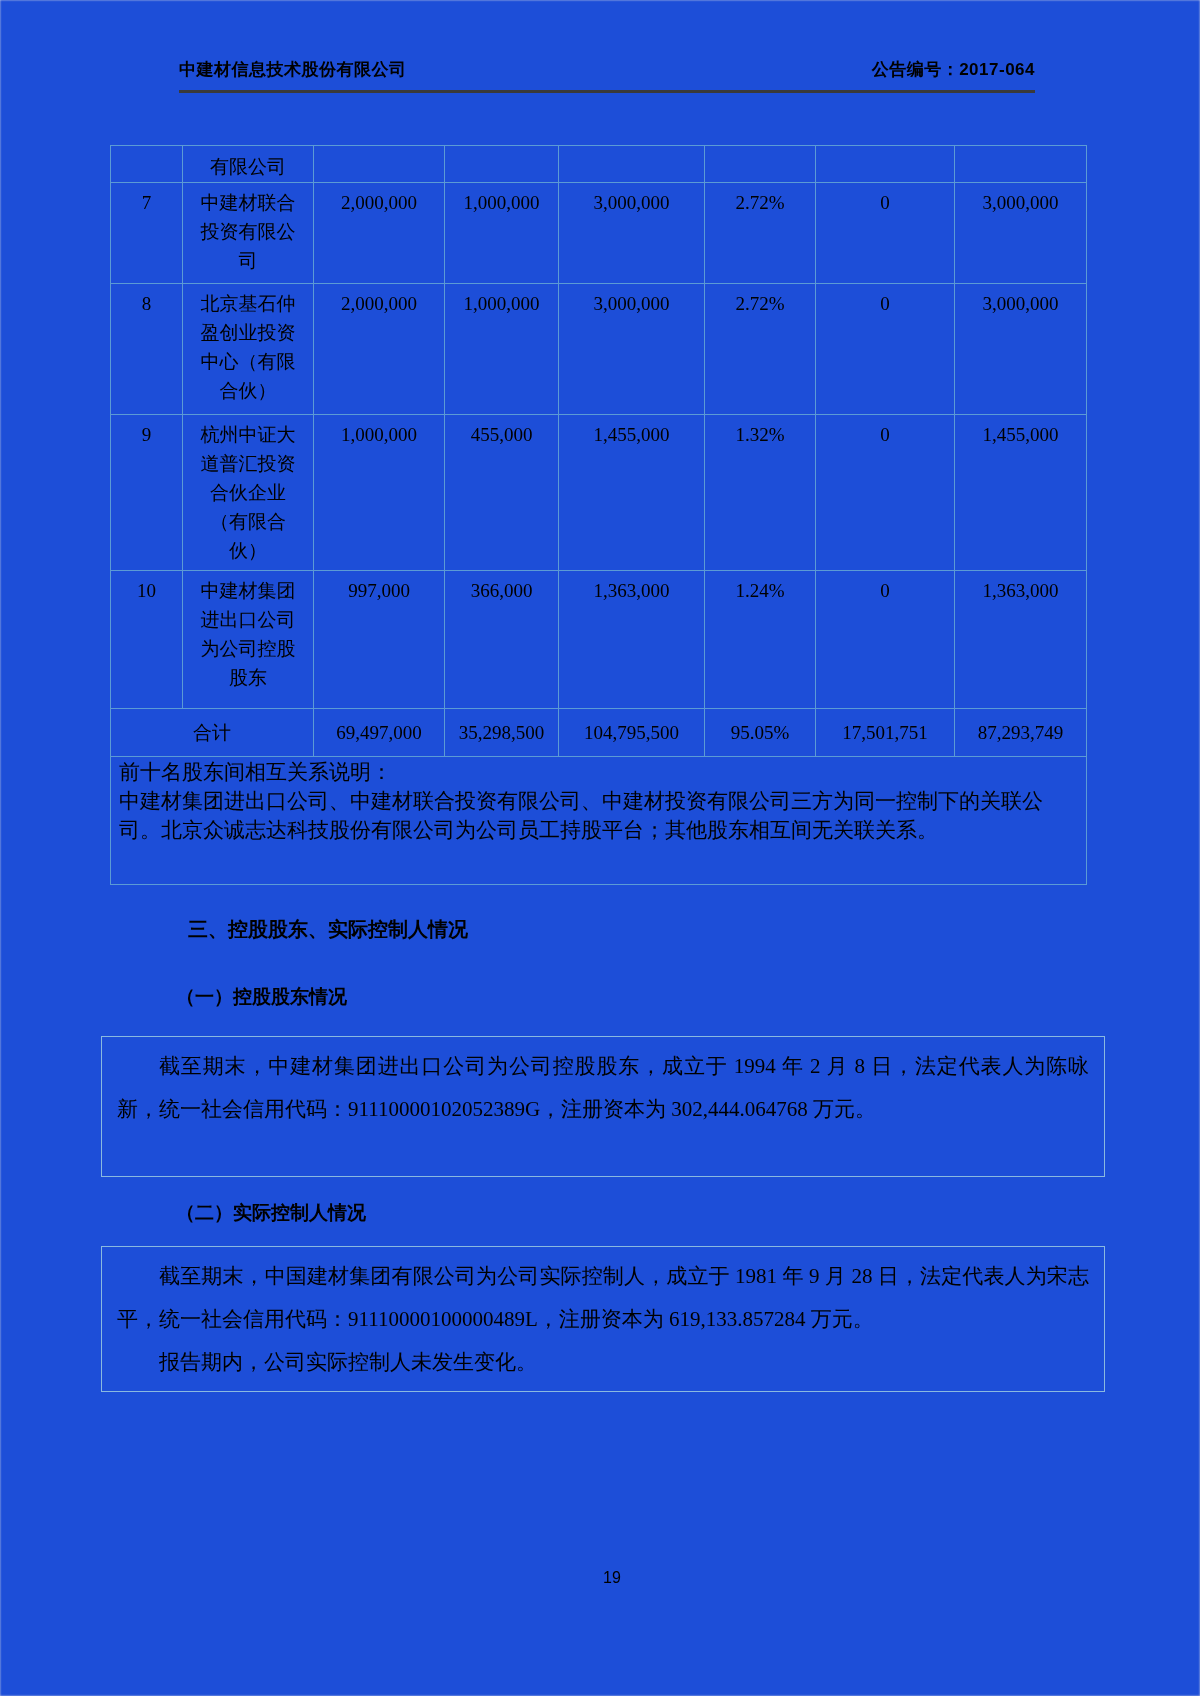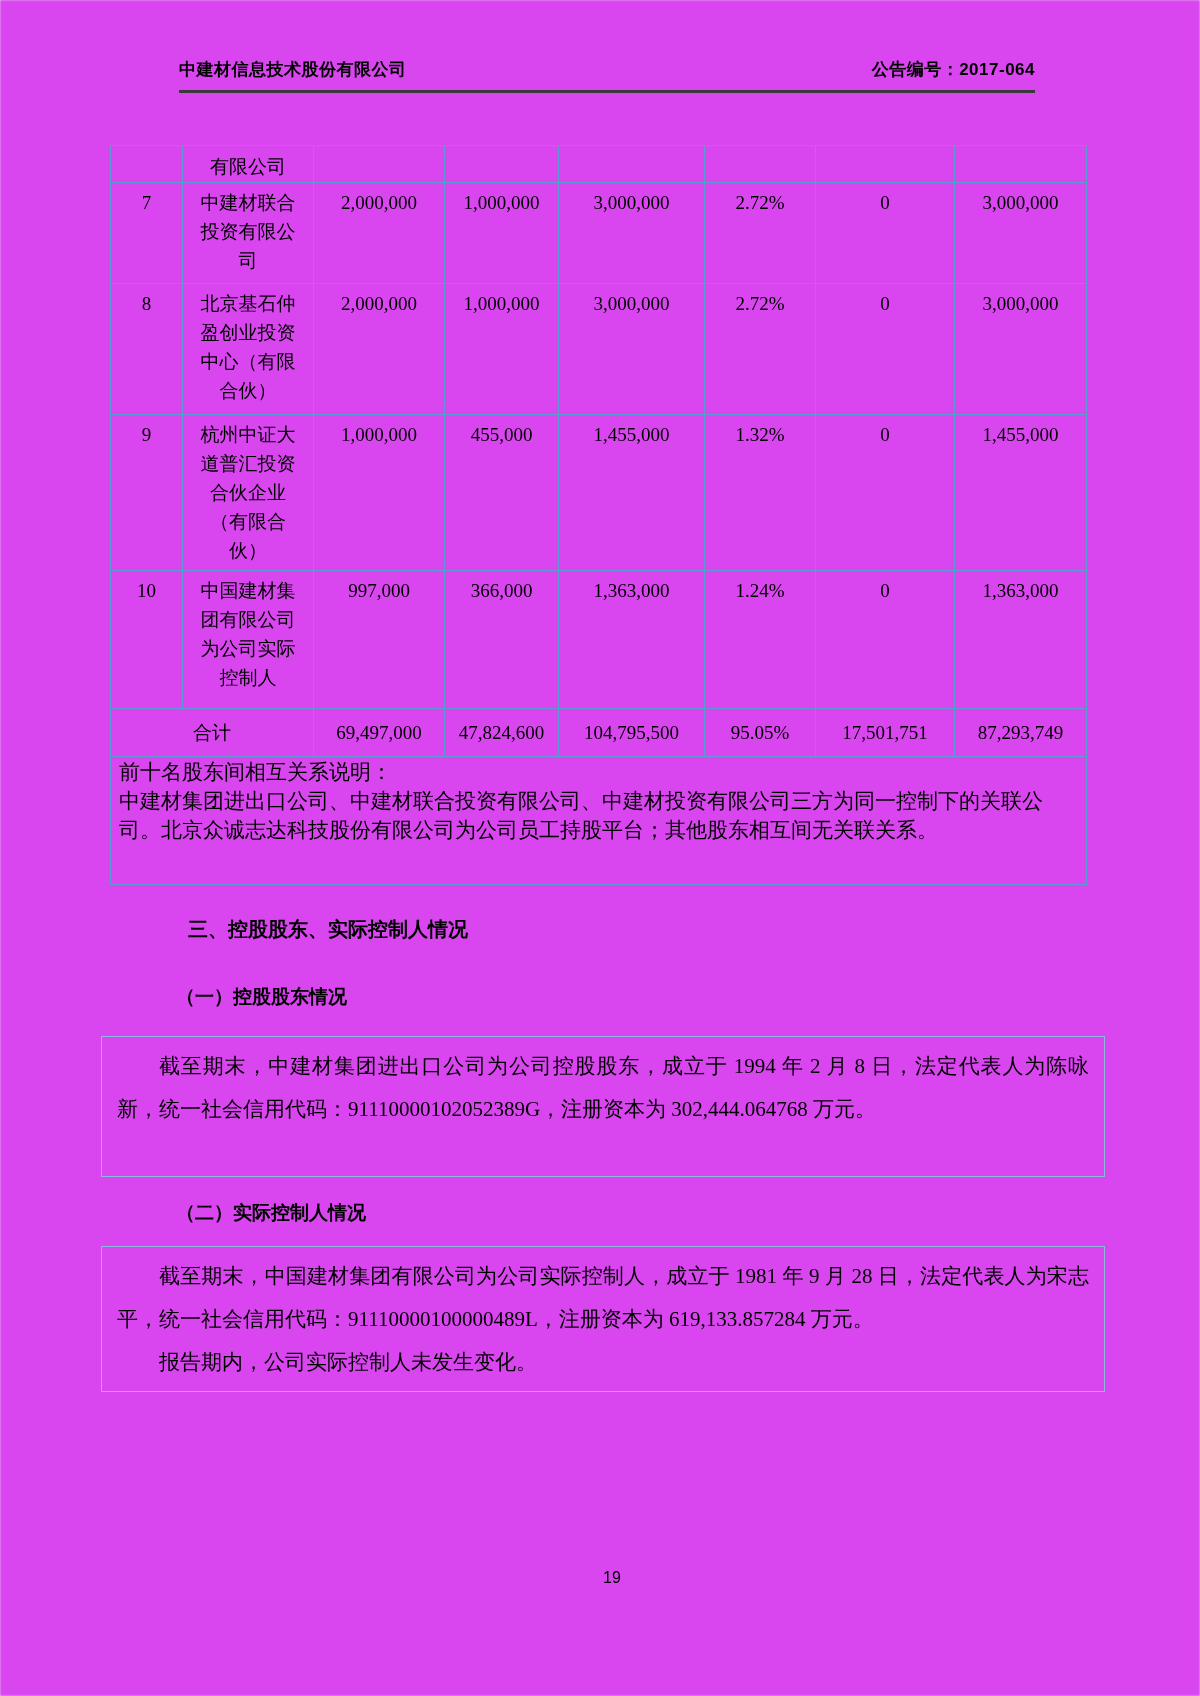--- a/index.html
+++ b/index.html
@@ -5,21 +5,21 @@
   html,body { margin:0; padding:0; }
   body {
     width:1200px; height:1696px;
     background:#ffffff;
     position:relative;
     font-family:"Liberation Serif", serif;
     color:#000;
   }
   .page {
     position:absolute; inset:0;
-    background:#d946ef;
+    background:#1d4ed8;
     box-shadow: inset 0 0 2px #e8e8e8;
   }
 
   
   .doc-header {
     position:absolute; left:179px; top:58px; width:856px;
     display:flex; justify-content:space-between; align-items:flex-end;
     padding-bottom:9px;
     border-bottom:3px solid #3a3a3a;
     font-family:"Liberation Sans", sans-serif;
@@ -150,32 +150,32 @@
         <td class="name-cell">杭州中证大道普汇投资合伙企业（有限合伙）</td>
         <td>1,000,000</td>
         <td>455,000</td>
         <td>1,455,000</td>
         <td>1.32%</td>
         <td>0</td>
         <td>1,455,000</td>
       </tr>
       <tr class="r10">
         <td>10</td>
-        <td class="name-cell">中国建材集团有限公司为公司实际控制人</td>
+        <td class="name-cell">中建材集团进出口公司为公司控股股东</td>
         <td>997,000</td>
         <td>366,000</td>
         <td>1,363,000</td>
         <td>1.24%</td>
         <td>0</td>
         <td>1,363,000</td>
       </tr>
       <tr class="row-total">
         <td colspan="2">合计</td>
         <td>69,497,000</td>
-        <td>47,824,600</td>
+        <td>35,298,500</td>
         <td>104,795,500</td>
         <td>95.05%</td>
         <td>17,501,751</td>
         <td>87,293,749</td>
       </tr>
       <tr>
         <td colspan="8" class="notes-cell">
           <div>前十名股东间相互关系说明：</div>
           <div>中建材集团进出口公司、中建材联合投资有限公司、中建材投资有限公司三方为同一控制下的关联公司。北京众诚志达科技股份有限公司为公司员工持股平台；其他股东相互间无关联关系。</div>
         </td>

